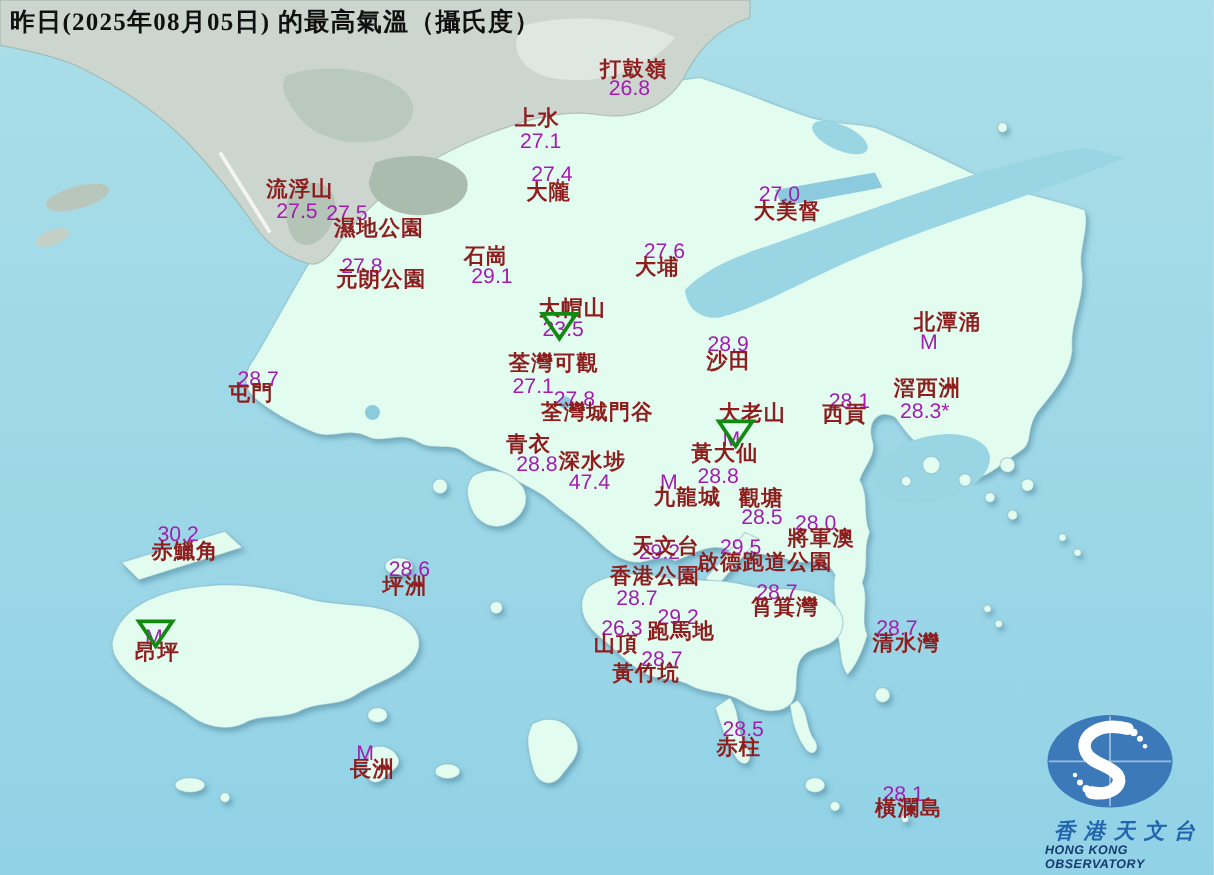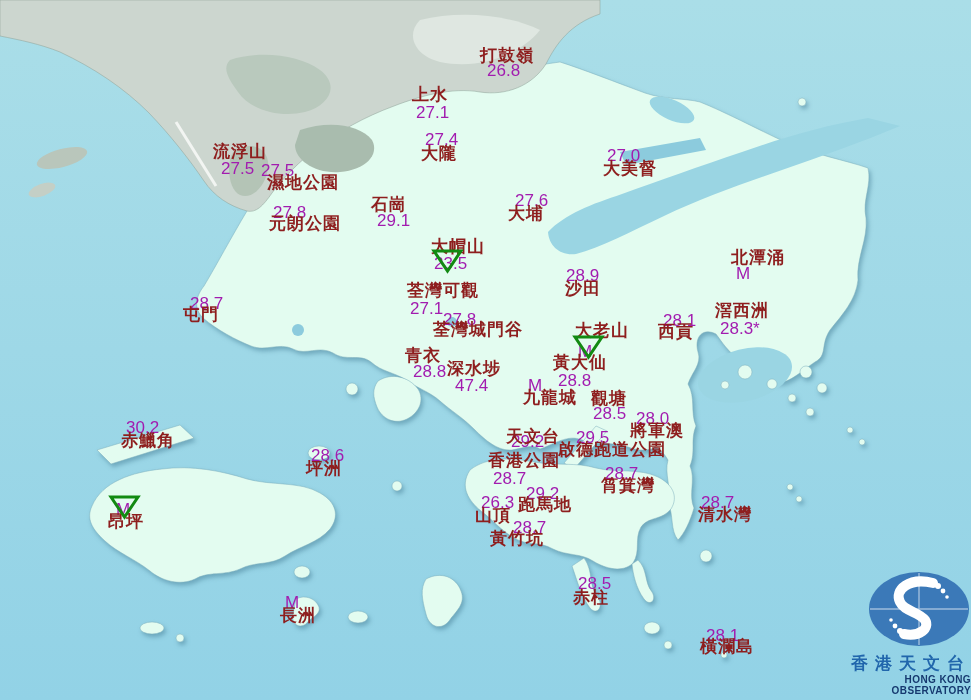--- a/index.html
+++ b/index.html
@@ -8,21 +8,21 @@
   svg.map{position:absolute;left:0;top:0;}
   .land{filter:drop-shadow(2px 3px 2px rgba(70,125,150,.5));}
   .title{position:absolute;left:8px;top:4px;margin:0;
          font-family:"Liberation Serif","DejaVu Serif",serif;
          font-size:20px;font-weight:600;color:#101010;letter-spacing:1px;white-space:nowrap;}
   .sn{position:absolute;color:#8e1e1e;font-family:"Liberation Serif","DejaVu Serif",serif;
       font-size:17px;font-weight:600;letter-spacing:1px;white-space:nowrap;line-height:1;}
   .sv{position:absolute;color:#a21caf;font-family:"Liberation Sans",sans-serif;
       font-size:17px;white-space:nowrap;line-height:1;}
   .sm{position:absolute;overflow:visible;}
-  .logo{position:absolute;left:836px;top:570px;width:135px;text-align:right;line-height:1.15;}
+  .logo{position:absolute;left:836px;top:570px;width:135px;text-align:left;line-height:1.15;font-style:italic;}
   .logo-cjk{font-family:"Liberation Serif","DejaVu Serif",serif;font-size:17px;font-weight:bold;
             color:#2166ac;letter-spacing:7px;margin-top:2px;padding-left:7px;}
   .logo-en{font-family:"Liberation Sans",sans-serif;font-size:10px;font-weight:bold;
            color:#16396f;letter-spacing:.4px;}
 </style>
 </head>
 <body>
 
 <div class="stage">
 
@@ -134,20 +134,21 @@
       <path fill="#b9c9bd" d="M230,60 C260,50 300,55 320,70 C340,85 330,105 305,112 C280,118 250,110 238,92 C228,78 222,68 230,60 Z"></path>
       <path fill="#a9bcae" d="M300,130 C330,120 360,125 372,140 C380,155 365,170 340,172 C315,174 295,160 295,145 Z"></path>
       <path fill="#dfe7e1" d="M420,20 C460,10 510,15 540,30 C520,55 480,70 440,62 C415,56 405,35 420,20 Z"></path>
       <path fill="#b4c4b6" d="M235,150 C255,140 270,150 268,168 C266,186 252,200 240,195 C228,190 225,160 235,150 Z"></path>
       <ellipse cx="62" cy="158" rx="26" ry="9" fill="#b9c6bb" transform="rotate(-15 62 158)"></ellipse>
       <ellipse cx="42" cy="190" rx="14" ry="6" fill="#c4cfc6" transform="rotate(-20 42 190)"></ellipse>
       <path d="M176,122 L216,186" stroke="#f2f5f2" stroke-width="3" fill="none"></path>
     </g>
   </svg>
 
+  <h1 class="title">昨日(2025年08月05日) 的最高氣溫（攝氏度）</h1>
 
   <div id="stations">
       <div class="sv" style="left:487px;top:62px">26.8</div>
       <div class="sn" style="left:480px;top:47px">打鼓嶺</div>
       <div class="sv" style="left:416px;top:104px">27.1</div>
       <div class="sn" style="left:412px;top:86px">上水</div>
       <div class="sv" style="left:425px;top:131px">27.4</div>
       <div class="sn" style="left:421px;top:145px">大隴</div>
       <div class="sv" style="left:221px;top:160px">27.5</div>
       <div class="sn" style="left:213px;top:143px">流浮山</div>

